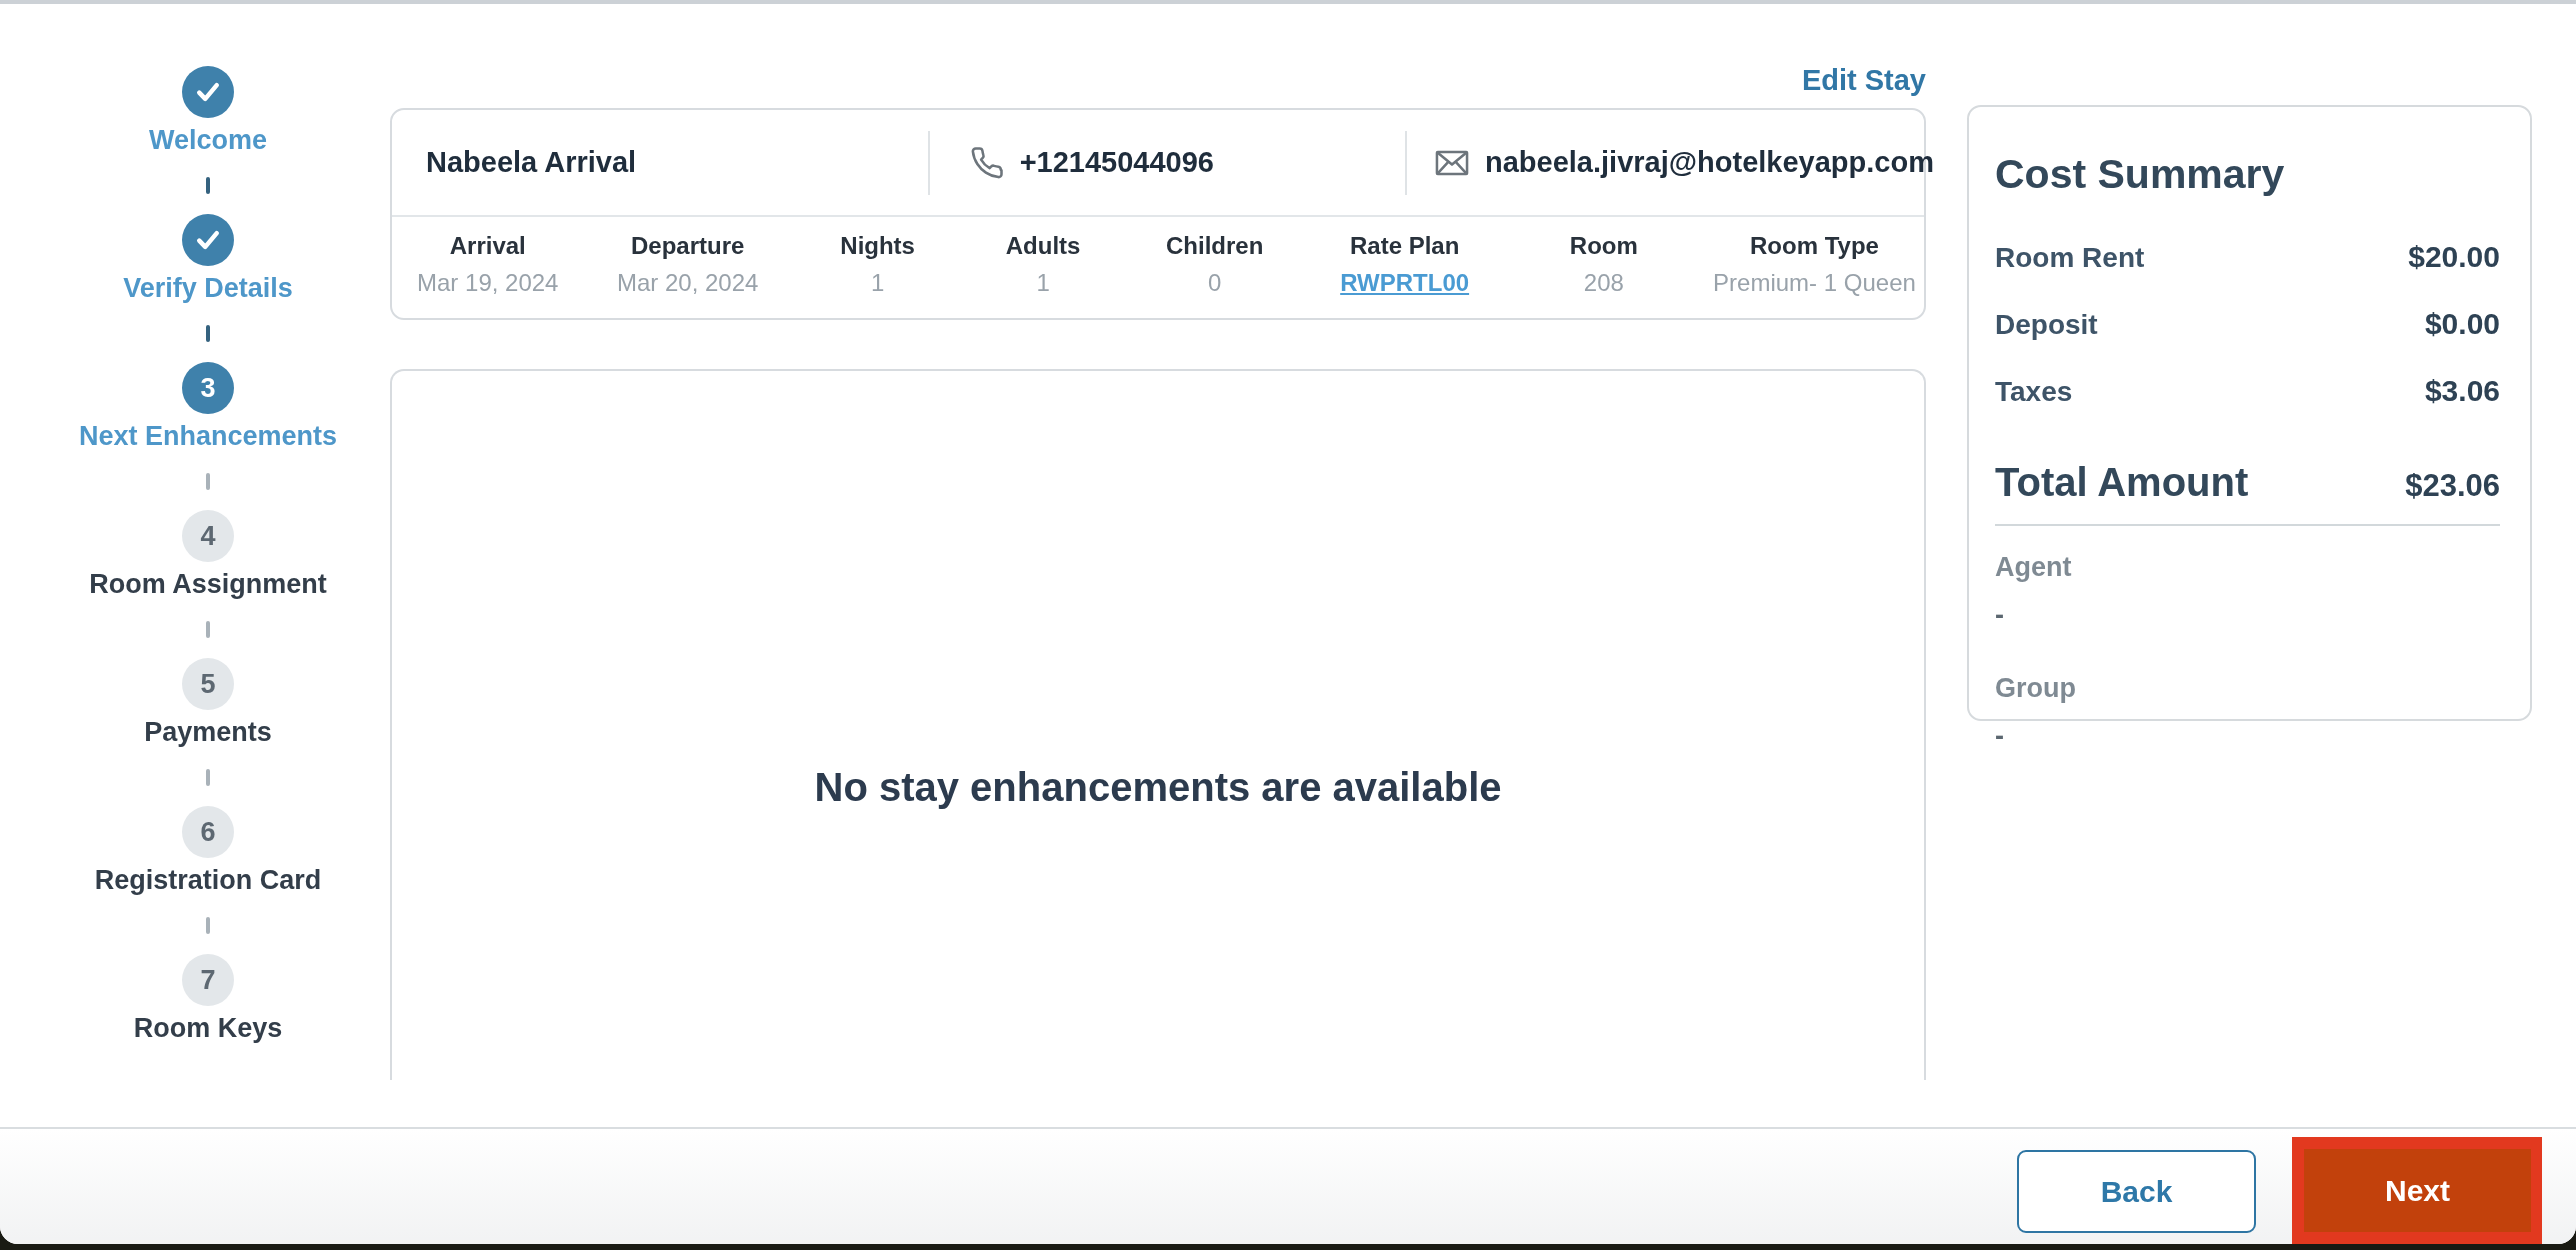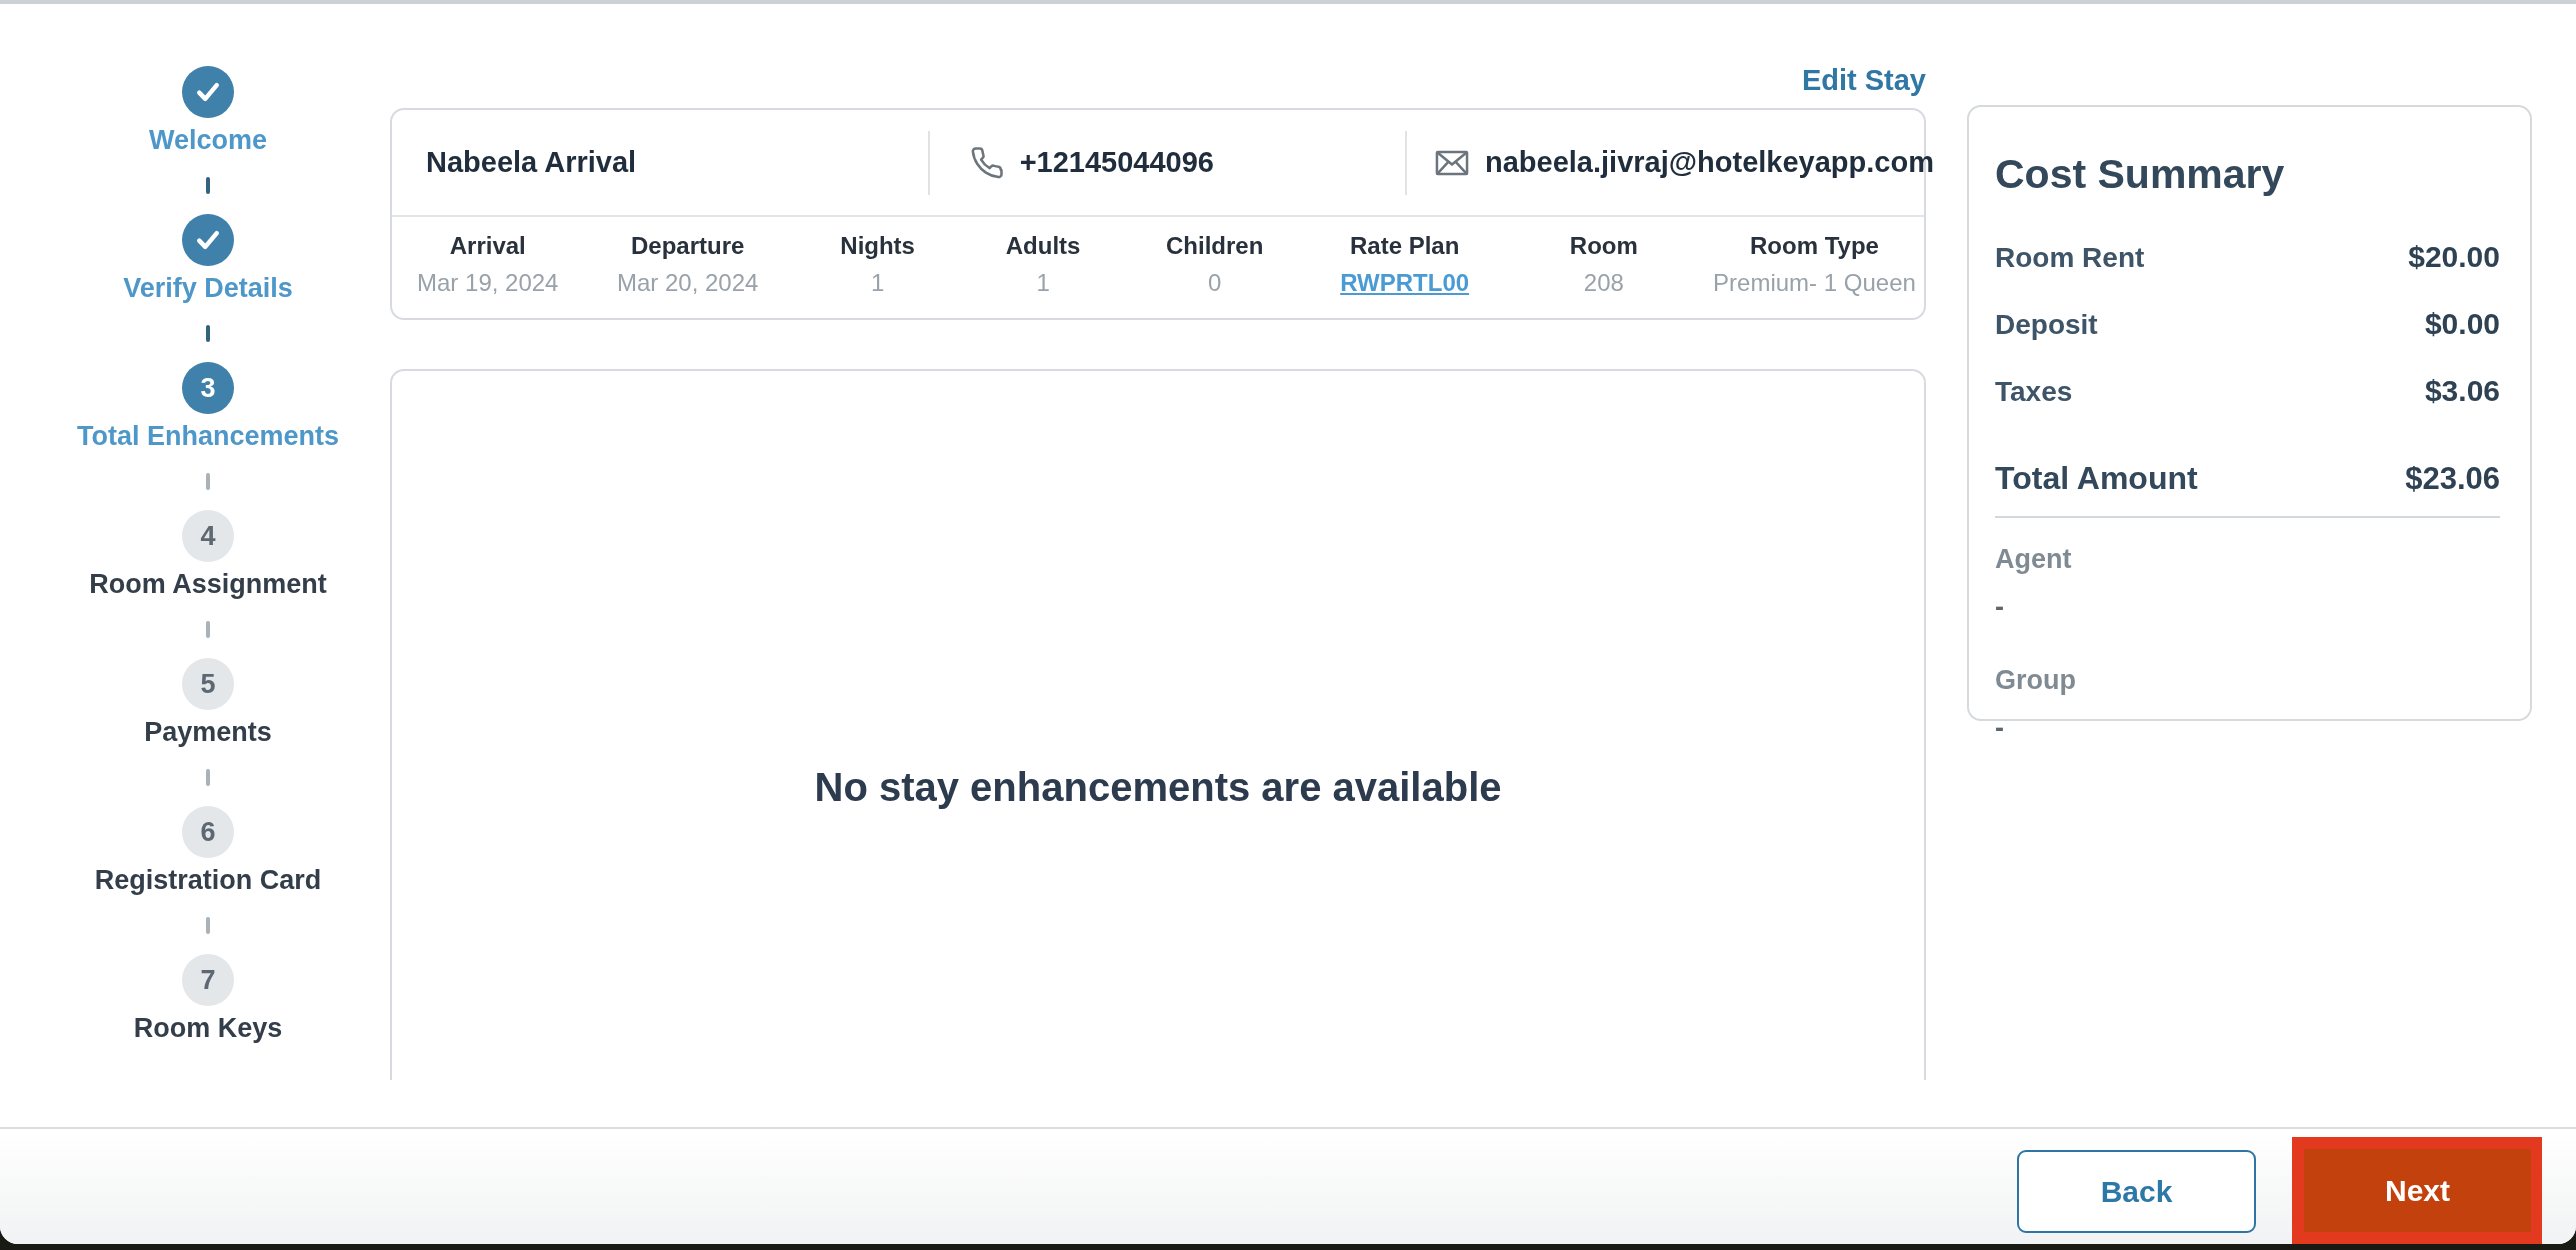--- a/index.html
+++ b/index.html
@@ -98,21 +98,21 @@
     position:absolute; left:1967px; top:101px; width:565px; height:616px;
     border:2px solid #d6dadd; border-radius:14px; background:#fff;
     padding:0 30px 0 26px;
   }
   .cost-title { margin-top:44px; font-size:41px; font-weight:700; color:#33485a; }
   .cost-rows { margin-top:42px; }
   .cost-row { display:flex; justify-content:space-between; align-items:baseline; margin-bottom:33px; }
   .cost-label { font-size:28px; font-weight:600; color:#3e5468; }
   .cost-value { font-size:30px; font-weight:600; color:#2e4254; }
   .cost-total { display:flex; justify-content:space-between; align-items:baseline; margin-top:52px; }
-  .cost-total .t-label { font-size:32px; font-weight:700; color:#33485a; }
+  .cost-total .t-label { font-size:40px; font-weight:700; color:#33485a; }
   .cost-total .t-value { font-size:31px; font-weight:700; color:#2e4254; }
   .cost-divider { margin-top:19px; height:2px; background:#d2d8db; }
   .extra-label { font-size:27px; font-weight:600; color:#7f8a93; }
   .extra-value { font-size:27px; font-weight:600; color:#5b6770; margin-top:17px; }
   .extra-block { margin-top:26px; }
   .extra-block + .extra-block { margin-top:42px; }
 
   
   .footer {
     position:absolute; left:0; top:1123px; width:2576px; height:121px;
@@ -165,21 +165,21 @@
         </div>
         <div class="step-label">Verify Details</div>
         <div class="connector"></div>
       </div>
 
       <div class="step active">
         <div class="step-circle">
           <span class="step-num">3</span>
 
         </div>
-        <div class="step-label">Total Enhancements</div>
+        <div class="step-label">Next Enhancements</div>
         <div class="connector"></div>
       </div>
 
       <div class="step upcoming">
         <div class="step-circle">
           <span class="step-num">4</span>
 
         </div>
         <div class="step-label">Room Assignment</div>
         <div class="connector"></div>

